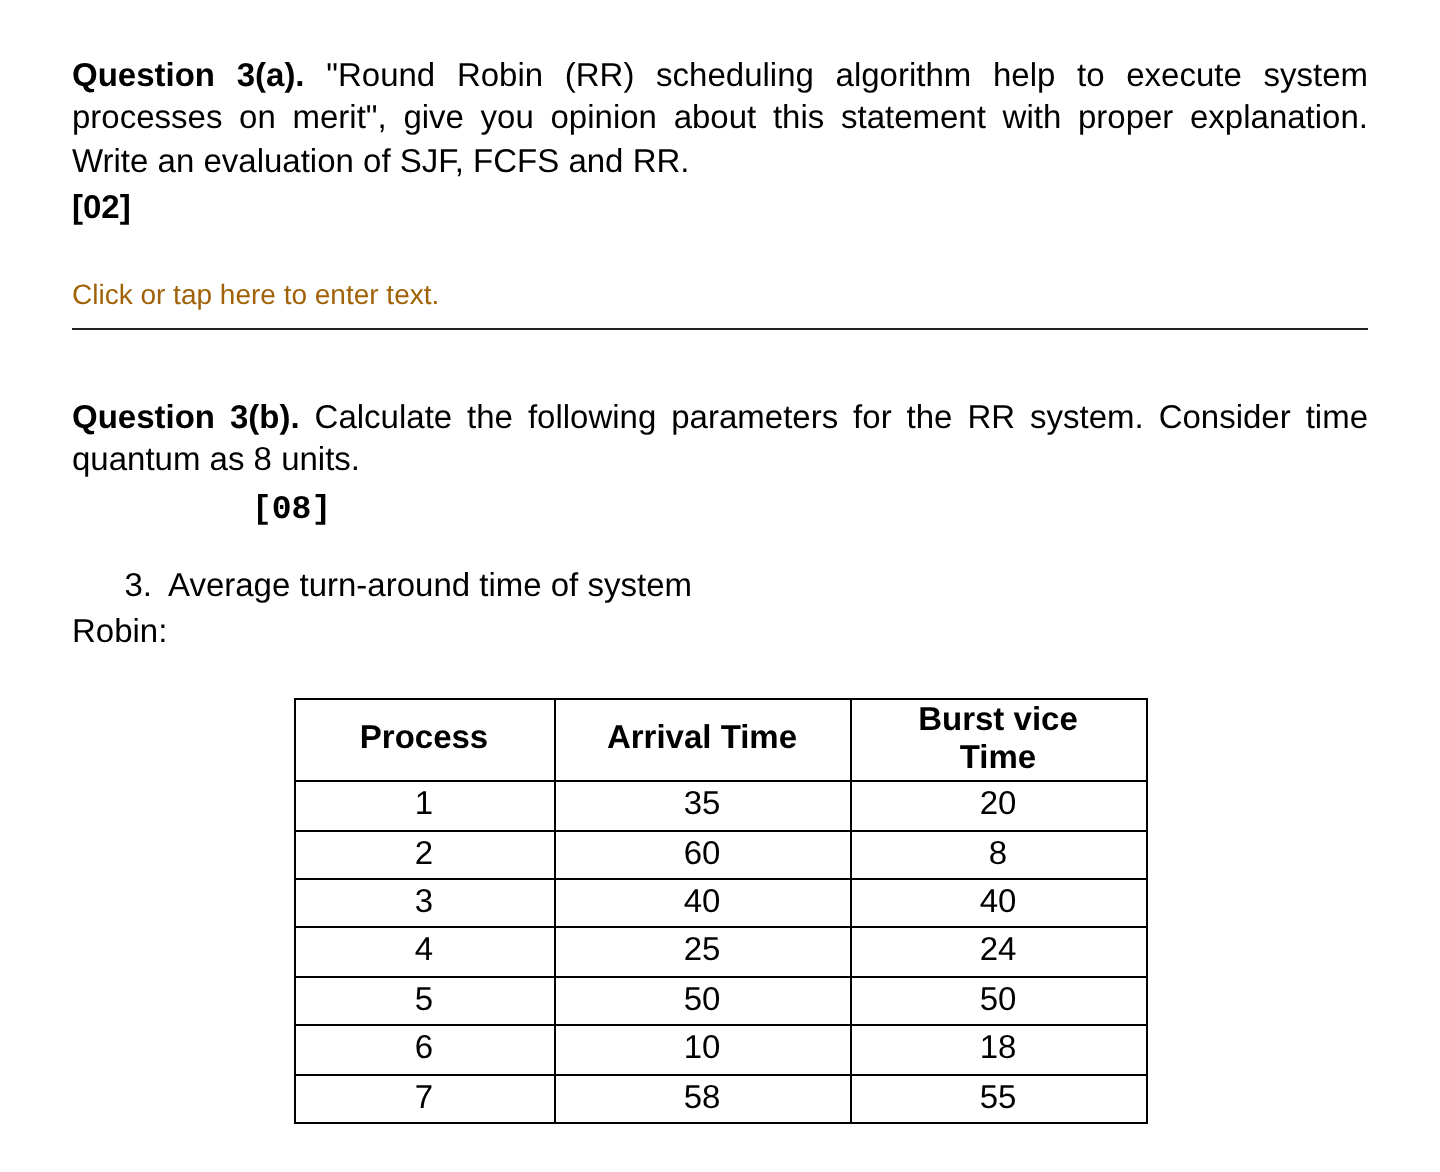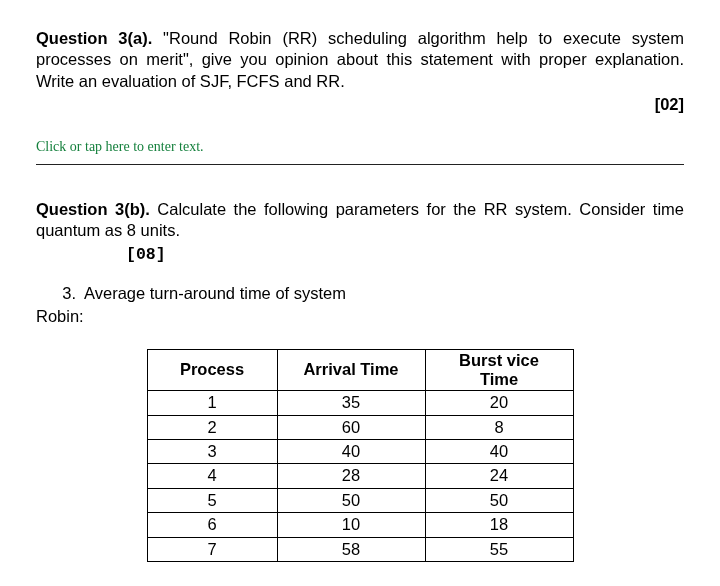--- a/index.html
+++ b/index.html
@@ -17,30 +17,29 @@
       line-height: 1.3;
       color: #000;
     }
     .question-header {
       text-align: justify;
     }
     .bold {
       font-weight: bold;
     }
     .marks {
-      text-align: right;
+      text-align: left;
       font-weight: bold;
       margin-top: 2px;
     }
     .placeholder {
-      color: #15803d;
+      color: #a16207;
       font-size: 14px;
       margin-top: 22px;
       margin-bottom: 8px;
-      font-family: Liberation Serif, serif;
     }
     .divider {
       border: none;
       border-top: 1.5px solid #222;
       margin-bottom: 34px;
     }
     .q3b-header {
       text-align: justify;
     }
     .q3b-marks {
@@ -135,21 +134,21 @@
           <td>60</td>
           <td>8</td>
         </tr>
       <tr>
           <td>3</td>
           <td>40</td>
           <td>40</td>
         </tr>
       <tr>
           <td>4</td>
-          <td>28</td>
+          <td>25</td>
           <td>24</td>
         </tr>
       <tr>
           <td>5</td>
           <td>50</td>
           <td>50</td>
         </tr>
       <tr>
           <td>6</td>
           <td>10</td>

